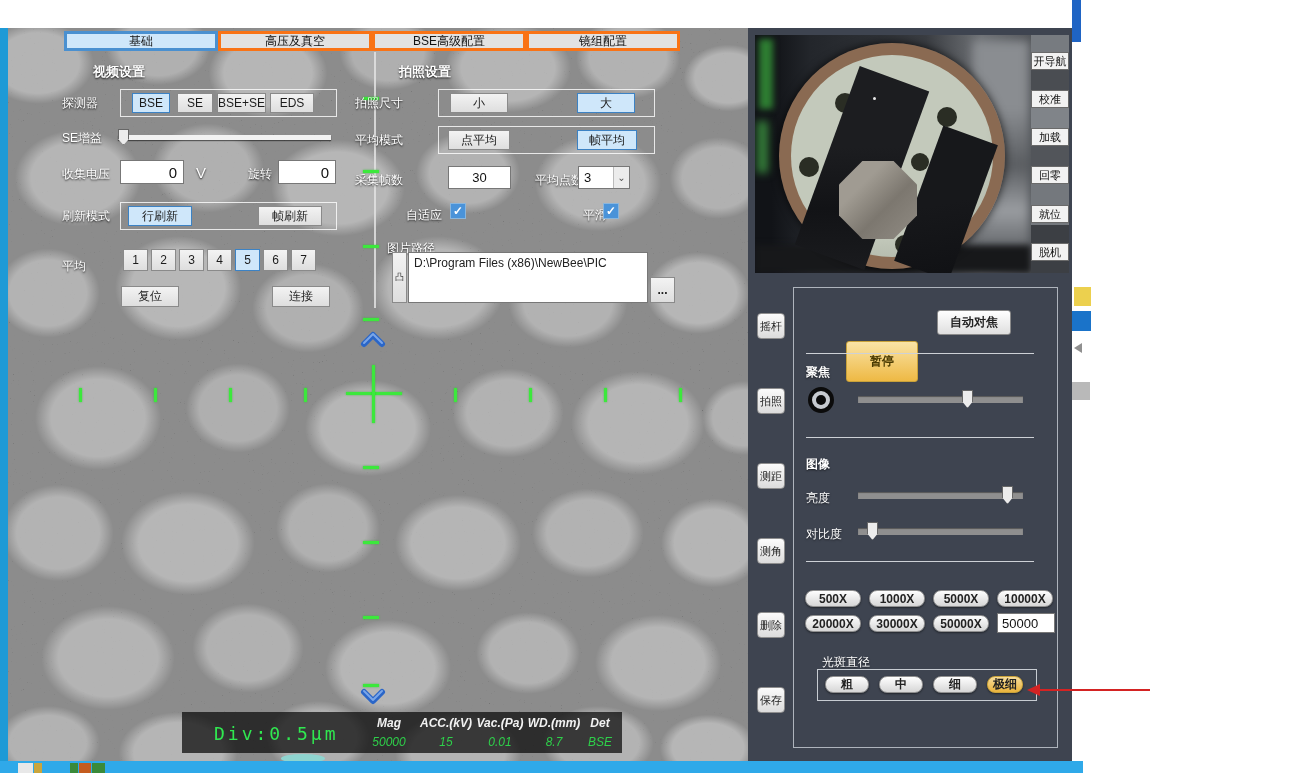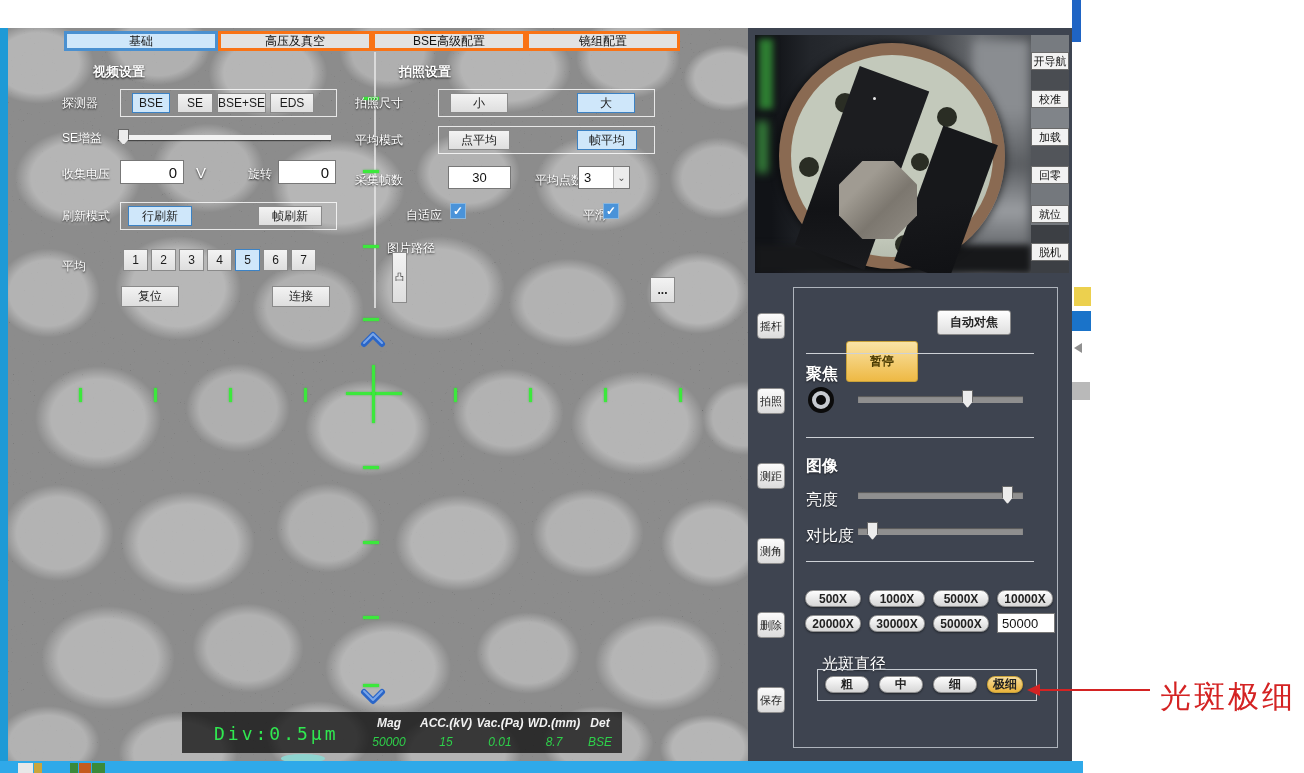--- a/index.html
+++ b/index.html
@@ -112,21 +112,21 @@
   .rightpane { left:748px; top:28px; width:324px; height:733px; background:#3e4450; }
   .cam { left:7px; top:7px; width:276px; height:238px; background:#1b1d21; overflow:hidden; }
   .stage-strip { left:283px; top:7px; width:38px; height:238px;
                  background:linear-gradient(#777b80 0 14%, #4a4d52 14% 30%, #808489 30% 46%, #52555a 46% 62%, #74787d 62% 80%, #3c3f44 80% 100%); }
   .stagebtn { left:283px; width:38px; height:18px; background:#f2f2f2; border:1px solid #6a6a6a;
               font-size:11px; color:#111; display:flex; align-items:center; justify-content:center; }
   .toolbtn { left:9px; width:28px; height:26px; border-radius:4px; background:linear-gradient(#fbfbfb,#dcdcdc);
              border:1px solid #8e8e8e; font-size:11px; color:#222; display:flex; align-items:center; justify-content:center; }
   .ctrl-box { left:45px; top:259px; width:265px; height:461px; border:1px solid #aeb4bc; }
   .divider { background:#cdd1d6; height:1px; }
-  .rlabel { color:#fff; font-size:16px; font-weight:bold; text-shadow:0 1px 2px rgba(0,0,0,.6); }
+  .rlabel { color:#fff; font-size:12px; font-weight:bold; text-shadow:0 1px 2px rgba(0,0,0,.6); }
   .rbtn { border-radius:3px; display:flex; align-items:center; justify-content:center; font-size:12px; font-weight:bold; }
   .rbtn.gold { background:linear-gradient(#f9e3a6,#eeb944); border:1px solid #c9a23a; color:#4a3a00; }
   .rbtn.white { background:linear-gradient(#ffffff,#dfdfdf); border:1px solid #8a8a8a; color:#222; }
   .magbtn { border-radius:8px; background:linear-gradient(#fefefe,#d6d6d6); border:1px solid #909090;
             font-size:12px; font-weight:bold; color:#222; display:flex; align-items:center; justify-content:center;
             box-shadow:0 1px 2px rgba(0,0,0,.45); }
   .magbtn.gold { background:linear-gradient(#f7dd9b,#eab33c); border-color:#c9a23a; }
   .record-icon { width:26px; height:26px; border:4px solid #0b0b0b; border-radius:50%; background:#c6cacf;
                  display:flex; align-items:center; justify-content:center; }
   .record-icon .dot { width:10px; height:10px; border-radius:50%; background:#0b0b0b; }
@@ -250,20 +250,21 @@
       <span class="arrow">⌄</span>
     </div>
 
     <div class="abs panel-label" style="left:398px; top:179px;">自适应</div>
     <div class="abs checkbox" style="left:442px; top:175px;">✓</div>
     <div class="abs panel-label" style="left:575px; top:179px;">平滑</div>
     <div class="abs checkbox" style="left:595px; top:175px;">✓</div>
 
     <div class="abs panel-label" style="left:379px; top:212px;font-family:Liberation Mono, monospace;">图片路径</div>
     <div class="abs btn" style="left:384px; top:224px; width:15px; height:51px; font-size:9px; color:#444;">凸</div>
+    <div class="abs pathbox" style="left:400px; top:224px; width:240px; height:51px;">D:\Program Files (x86)\NewBee\PIC</div>
     <div class="abs btn" style="left:642px; top:249px; width:25px; height:26px; font-weight:bold;">...</div>
 
     <div class="abs status-strip" style="left:174px; top:684px; width:440px; height:41px;">
       <div class="abs div-label" style="left:32px; top:11px;">Div:0.5μm</div>
       <div class="stat-col" style="left:186px; top:4px; width:42px;">
         <div class="stat-h">Mag</div>
         <div class="stat-v">50000</div>
       </div>
       <div class="stat-col" style="left:236px; top:4px; width:56px;">
         <div class="stat-h">ACC.(kV)</div>
@@ -371,21 +372,20 @@
   </div>
 
   <div class="abs" style="left:1072px; top:0; width:9px; height:42px; background:#1f64c4;"></div>
   <div class="abs" style="left:1074px; top:287px; width:17px; height:19px; background:#ecd04e;"></div>
   <div class="abs" style="left:1072px; top:311px; width:19px; height:20px; background:#1a73c9;"></div>
   <div class="abs" style="left:1074px; top:343px; width:0; height:0; border-top:5px solid transparent; border-bottom:5px solid transparent; border-right:8px solid #909090;"></div>
   <div class="abs" style="left:1072px; top:382px; width:18px; height:18px; background:#b9b9b9;"></div>
 
   <div class="abs anno-head" style="left:1027px; top:684px;"></div>
   <div class="abs anno-line" style="left:1038px; top:689px; width:112px; height:2px;"></div>
-  <div class="abs anno-text" style="left:1160px; top:676px;">光斑极细</div>
 
   <div class="abs" style="left:281px; top:754px; width:44px; height:9px; border-radius:50%; background:#8fd4cf;"></div>
   <div class="abs taskbar">
     <div class="chip" style="left:18px; top:2px; width:15px; height:10px; background:#e8e8e8;"></div>
     <div class="chip" style="left:34px; top:2px; width:8px; height:10px; background:#caa53c;"></div>
     <div class="chip" style="left:70px; top:2px; width:8px; height:10px; background:#3a8a3a;"></div>
     <div class="chip" style="left:79px; top:2px; width:12px; height:10px; background:#c45c1e;"></div>
     <div class="chip" style="left:92px; top:2px; width:13px; height:10px; background:#3a8a3a;"></div>
   </div>
 

